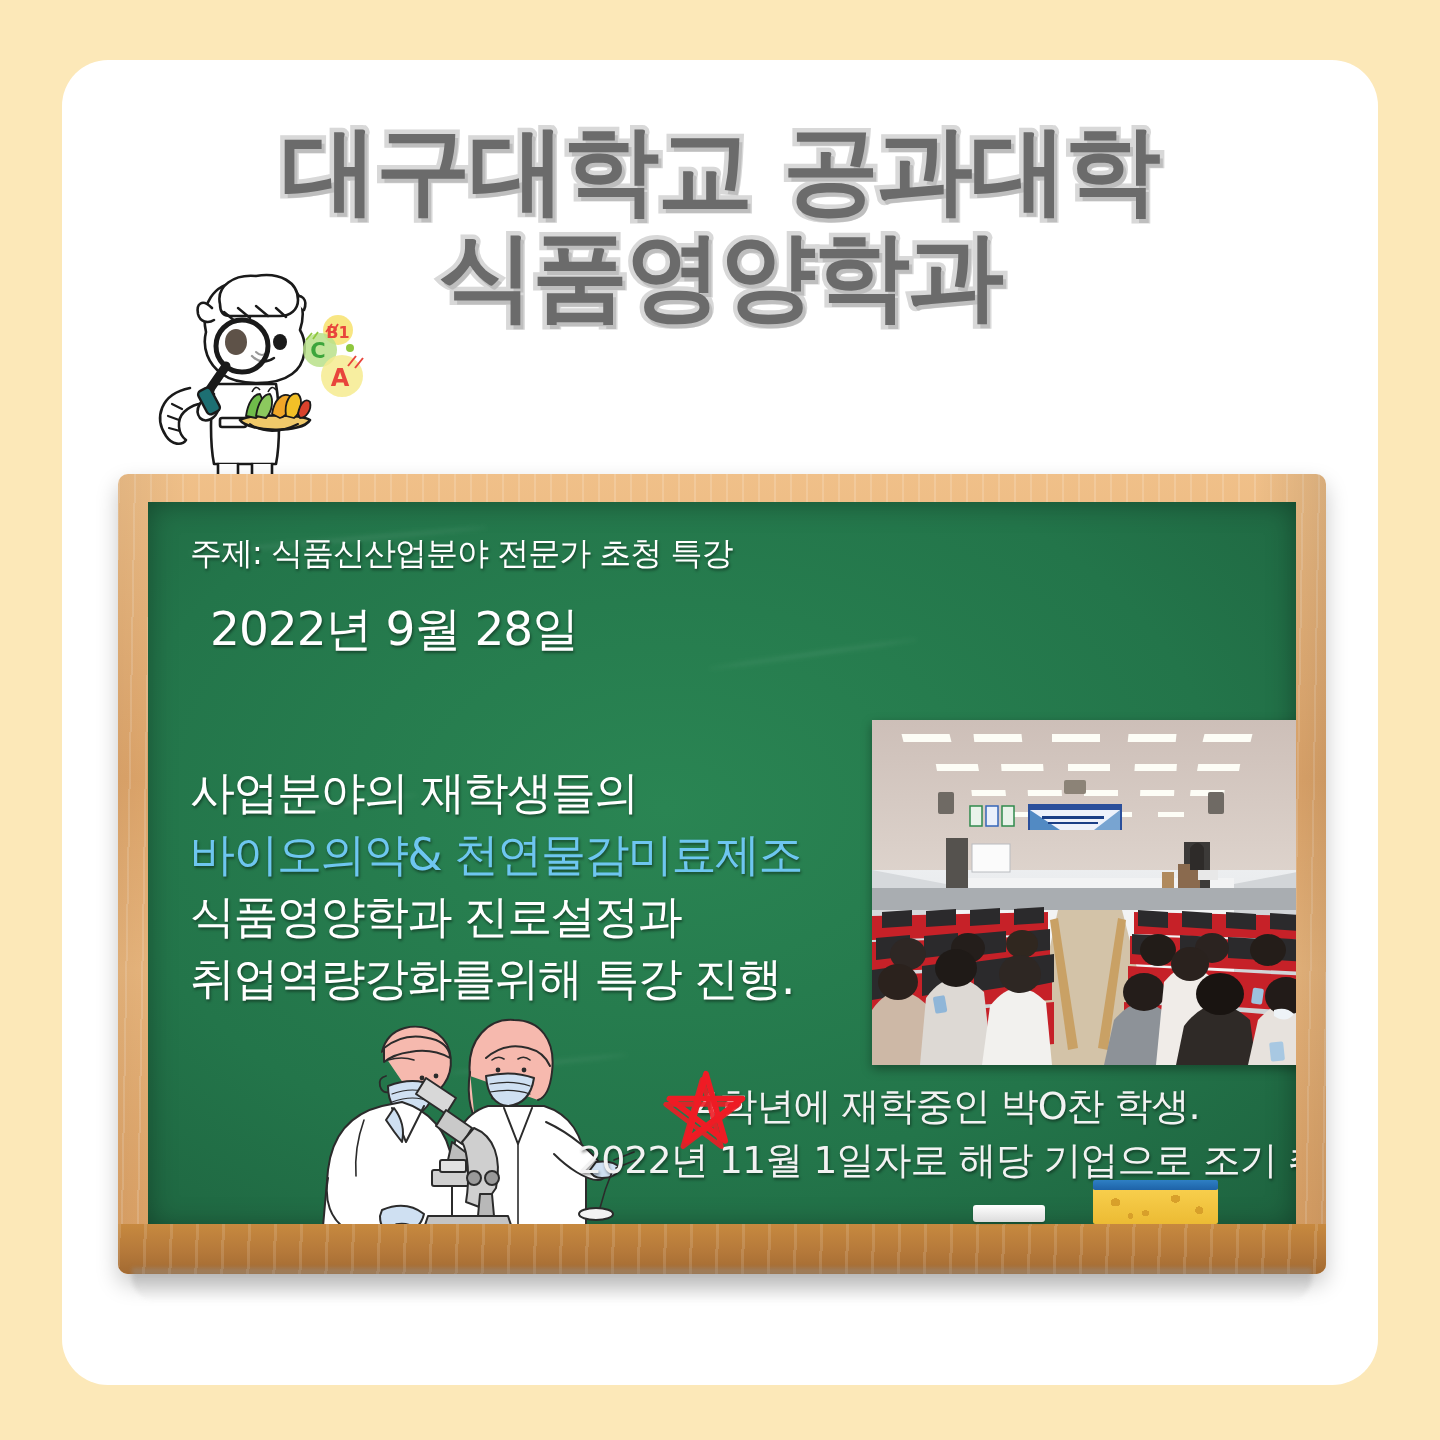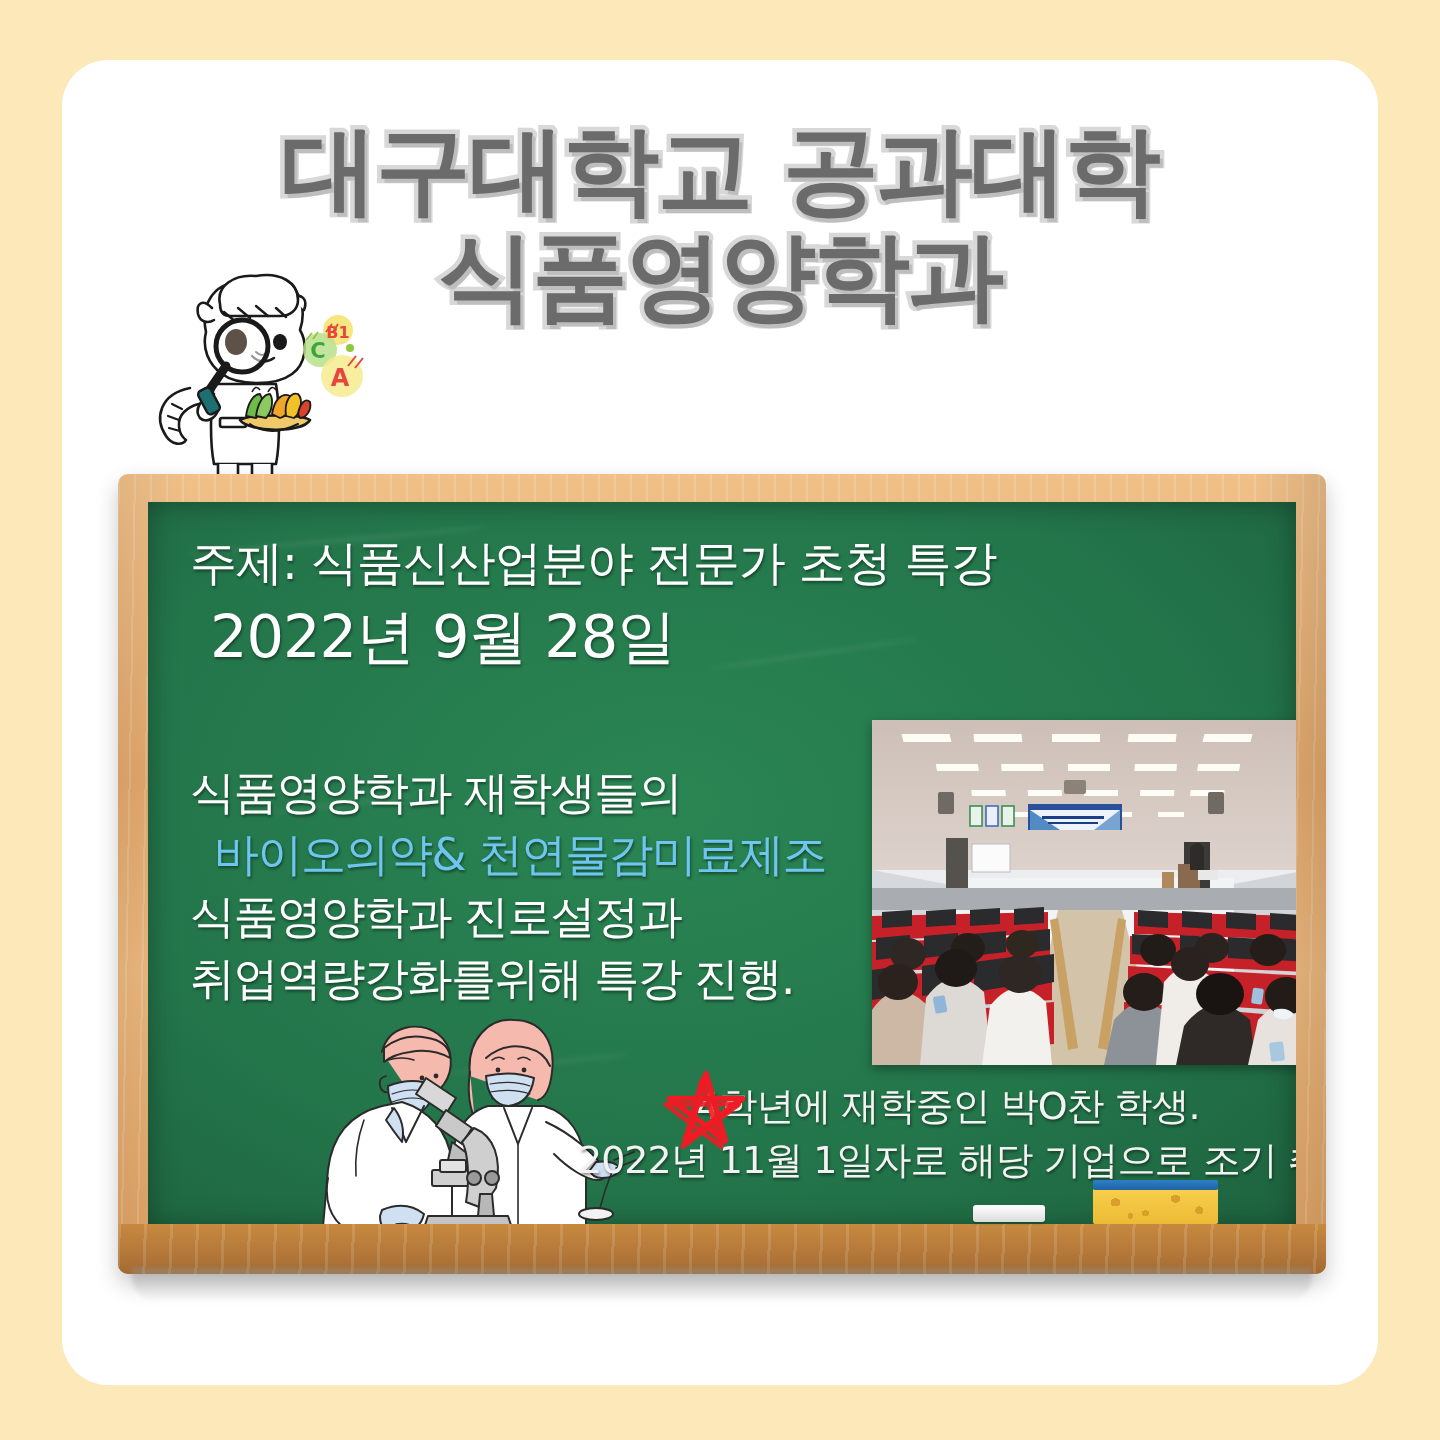--- a/index.html
+++ b/index.html
@@ -99,39 +99,39 @@
     position:absolute;left:0;top:0;width:100%;height:10px;border-radius:2px;
     background:linear-gradient(180deg,#2e7fc4,#1e63a8);
   }
 
   
   .handwrite{
     font-family:"DejaVu Sans","Liberation Sans",sans-serif;
     color:#ffffff;
   }
   .subject{
-    position:absolute;left:42px;top:30px;font-size:47px;letter-spacing:-1px;
+    position:absolute;left:42px;top:30px;font-size:32px;letter-spacing:-1px;
     text-shadow:1px 2px 3px rgba(0,0,0,.45);
   }
   .date-line{
-    position:absolute;left:62px;top:96px;font-size:59px;letter-spacing:-1px;
+    position:absolute;left:62px;top:96px;font-size:47px;letter-spacing:-1px;
     text-shadow:1px 2px 3px rgba(0,0,0,.45);
   }
   .company{
     position:absolute;left:748px;top:166px;font-size:38px;color:#f5eab2;letter-spacing:-1px;
     text-shadow:1px 2px 3px rgba(0,0,0,.4);
   }
   .body-text{
     position:absolute;left:42px;top:260px;width:700px;
   }
   .body-text .bl{
     font-size:45px;line-height:1.38;letter-spacing:-1.5px;color:#ffffff;
     text-shadow:1px 2px 3px rgba(0,0,0,.45);white-space:nowrap;
   }
-  .body-text .bl.accent{color:#6ec6f0;margin-left:24px;}
+  .body-text .bl.accent{color:#6ec6f0;}
 
   .foot{
     position:absolute;left:430px;top:578px;width:740px;text-align:center;
   }
   .foot .fl{
     font-size:38px;line-height:1.42;letter-spacing:-1px;color:#f2f2f2;
     text-shadow:1px 2px 3px rgba(0,0,0,.45);white-space:nowrap;
   }
   .star-mark{position:absolute;left:80px;top:-14px;width:96px;height:96px;}
 
@@ -231,21 +231,21 @@
       <div class="chalk-smudge s1"></div>
       <div class="chalk-smudge s2"></div>
       <div class="chalk-smudge s3"></div>
       <div class="chalk-smudge s4"></div>
       <div class="chalk-smudge s5"></div>
 
       <div class="handwrite subject">주제: 식품신산업분야 전문가 초청 특강</div>
       <div class="handwrite date-line">2022년 9월 28일</div>
 
       <div class="body-text handwrite">
-        <div class="bl">식품영양학과 재학생들의</div>
+        <div class="bl">사업분야의 재학생들의</div>
         <div class="bl accent">바이오의약&amp; 천연물감미료제조</div>
         <div class="bl">식품영양학과 진로설정과</div>
         <div class="bl">취업역량강화를위해 특강 진행.</div>
       </div>
 
       <div class="photo">
         <svg viewBox="0 0 436 345" xmlns="http://www.w3.org/2000/svg">
           <defs>
             <linearGradient id="ceil" x1="0" y1="0" x2="0" y2="1">
               <stop offset="0" stop-color="#cdbfb8"></stop>

